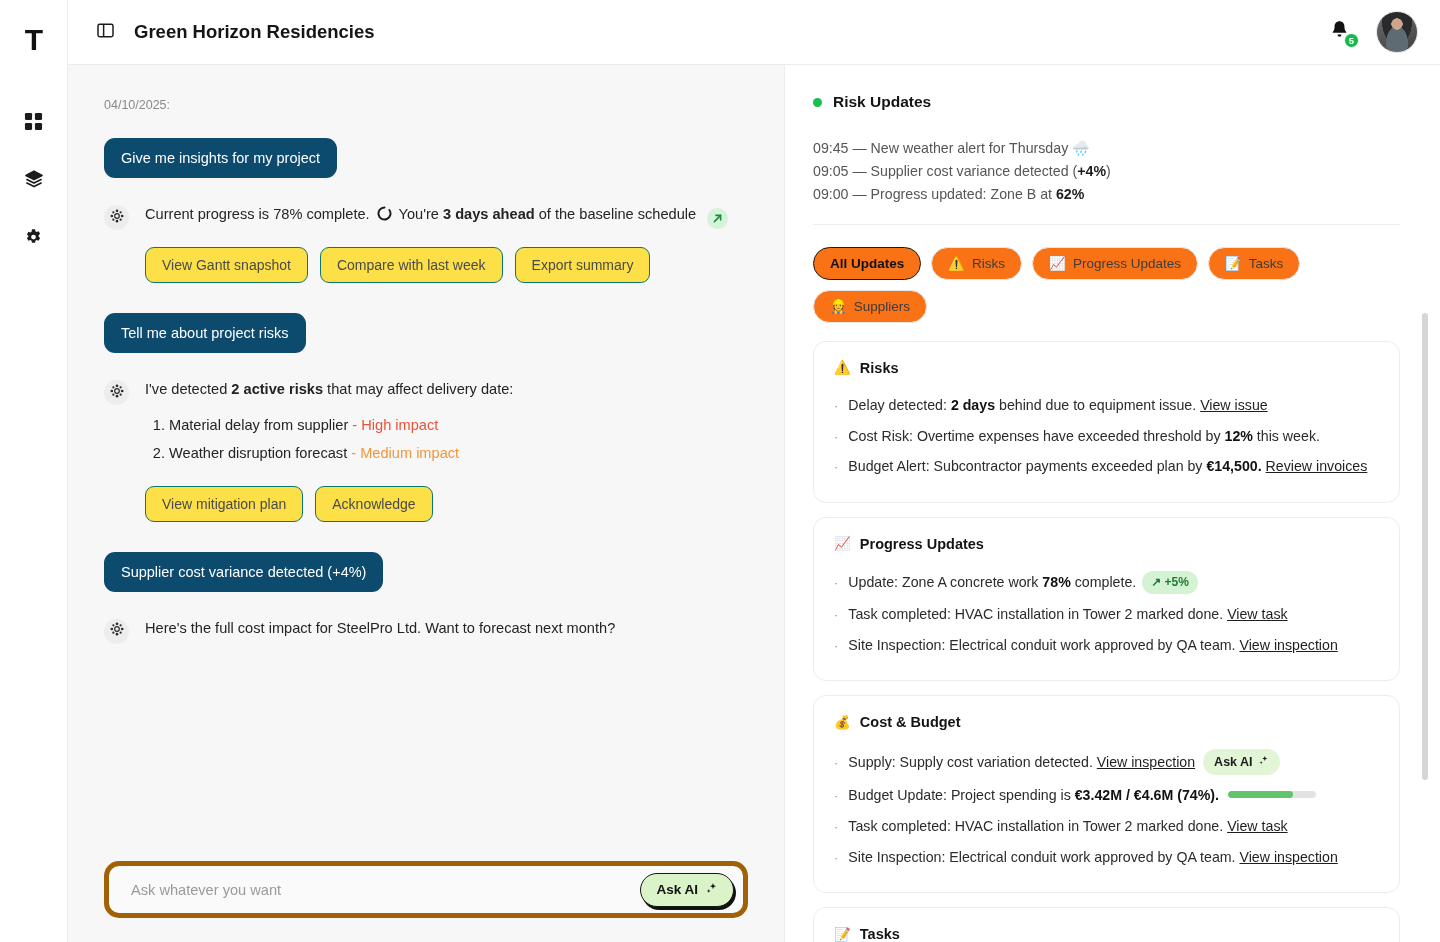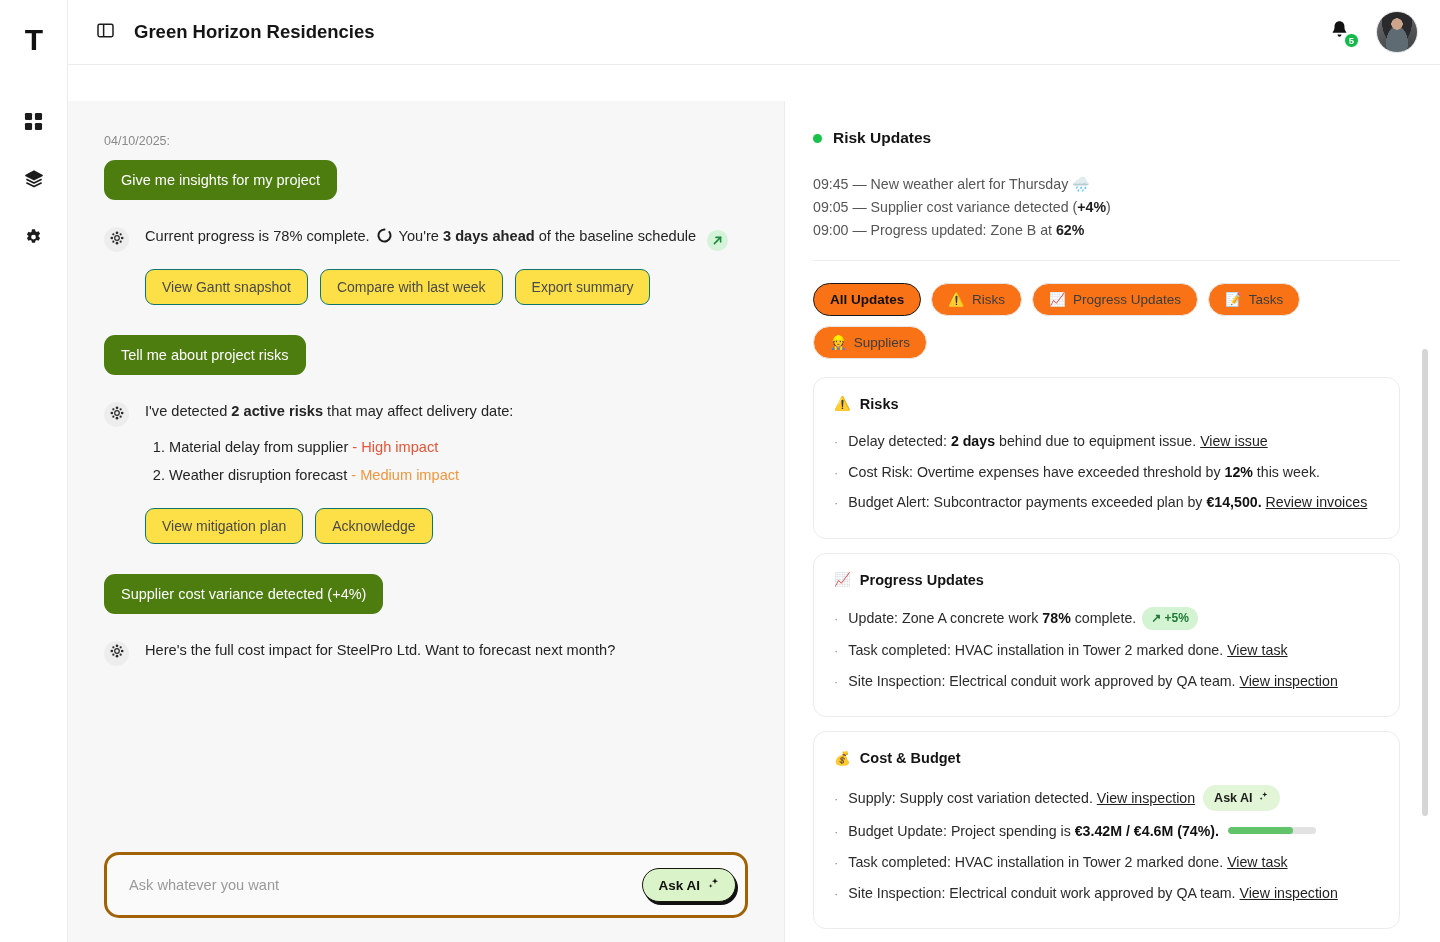--- a/index.html
+++ b/index.html
@@ -20,21 +20,21 @@
   .rail-logo {
     margin-top: 18px; width: 44px; height: 44px;
     display: flex; align-items: center; justify-content: center;
     font-size: 30px; font-weight: 700; color: #111; letter-spacing: -1px;
   }
   .rail-icons { margin-top: 46px; display: flex; flex-direction: column; gap: 32px; align-items: center; }
   .rail-icon { width: 26px; height: 26px; display: flex; align-items: center; justify-content: center; cursor: pointer; }
   .rail-icon svg { display: block; }
 
   
-  .body { flex: 1; display: flex; flex-direction: column; height: 942px; min-width: 0; gap: 36px; }
+  .body { flex: 1; display: flex; flex-direction: column; height: 942px; min-width: 0; }
 
   
   .topbar {
     height: 65px; flex: 0 0 65px; background: #fff;
     border-bottom: 1px solid #ececec;
     display: flex; align-items: center; padding: 0 22px 0 26px;
   }
   .panel-toggle { width: 22px; height: 22px; display:flex; align-items:center; justify-content:center; cursor:pointer; }
   .topbar-title { margin-left: 18px; font-size: 18.5px; font-weight: 700; color: #151515; }
   .topbar-spacer { flex: 1; }
@@ -59,24 +59,24 @@
   
   .main { flex: 1; display: flex; min-height: 0; }
 
   
   .chat {
     flex: 1 1 720px; min-width: 0; background: #f7f7f7;
     border-right: 1px solid #ececec;
     display: flex; flex-direction: column; position: relative;
   }
   .chat-scroll { flex: 1; overflow: hidden; padding: 33px 36px 0 36px; }
-  .chat-date { font-size: 12.5px; color: #8a8a8a; margin-bottom: 12px; }
+  .chat-date { font-size: 12.5px; color: #8a8a8a; margin-bottom: 26px; }
 
   .user-bubble {
-    display: inline-block; background: #4d7c0f; color: #fff;
+    display: inline-block; background: #0c4a6e; color: #fff;
     border-radius: 11px; padding: 11px 17px; font-size: 14.5px;
     line-height: 1.25; max-width: 560px;
   }
   .assistant-row { display: flex; align-items: flex-start; margin-top: 26px; }
   .ai-avatar {
     width: 25px; height: 25px; flex: 0 0 25px; border-radius: 50%;
     background: #ededed; display: flex; align-items: center; justify-content: center;
     margin-top: 1px;
   }
   .assistant-body { margin-left: 16px; flex: 1; min-width: 0; }
@@ -101,21 +101,21 @@
   .msg-gap { margin-top: 30px; }
 
   
   .chat-footer { padding: 0 36px 24px 36px; }
   .suggest-row { display: flex; gap: 12px; margin-bottom: 24px; flex-wrap: wrap; }
   .suggest-pill {
     border: 1px solid #eaeaea; background: #fafafa; border-radius: 999px;
     padding: 9px 18px; font-size: 13px; color: #5c5c5c; cursor: pointer; white-space: nowrap;
   }
   .composer {
-    height: 66px; background: #fafafa; border: 3px solid #a16207;
+    height: 57px; background: #fafafa; border: 5px solid #a16207;
     border-radius: 15px; display: flex; align-items: center;
     padding: 0 9px 0 22px;
   }
   .composer-input {
     flex: 1; border: none; outline: none; background: transparent;
     font-size: 14.6px; color: #2a2a2a; font-family: inherit;
   }
   .composer-input::placeholder { color: #9a9a9a; }
   .ask-ai-btn {
     display: flex; align-items: center; gap: 7px;

